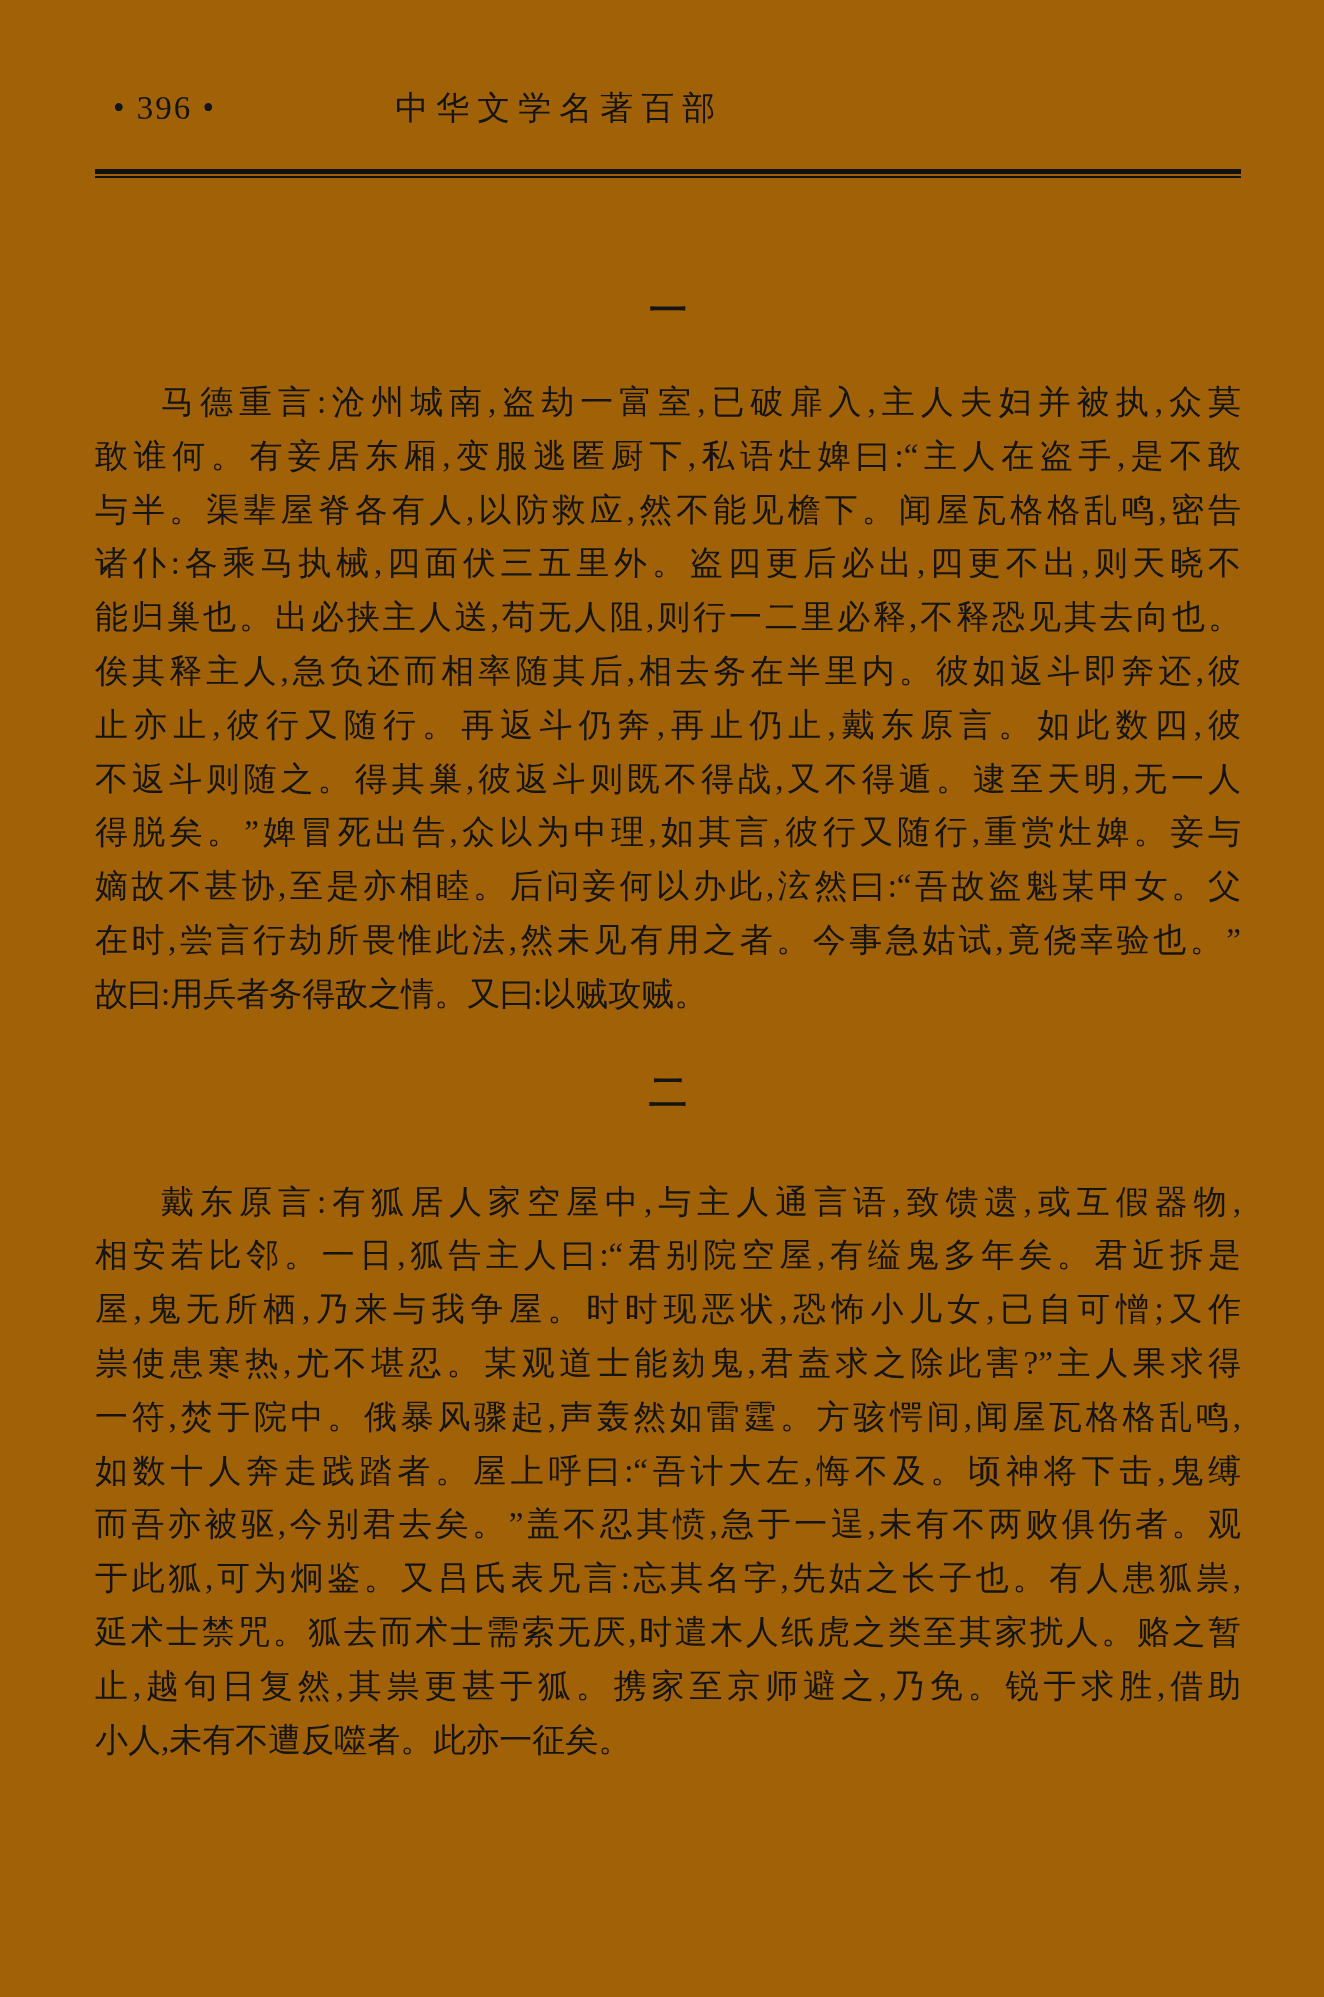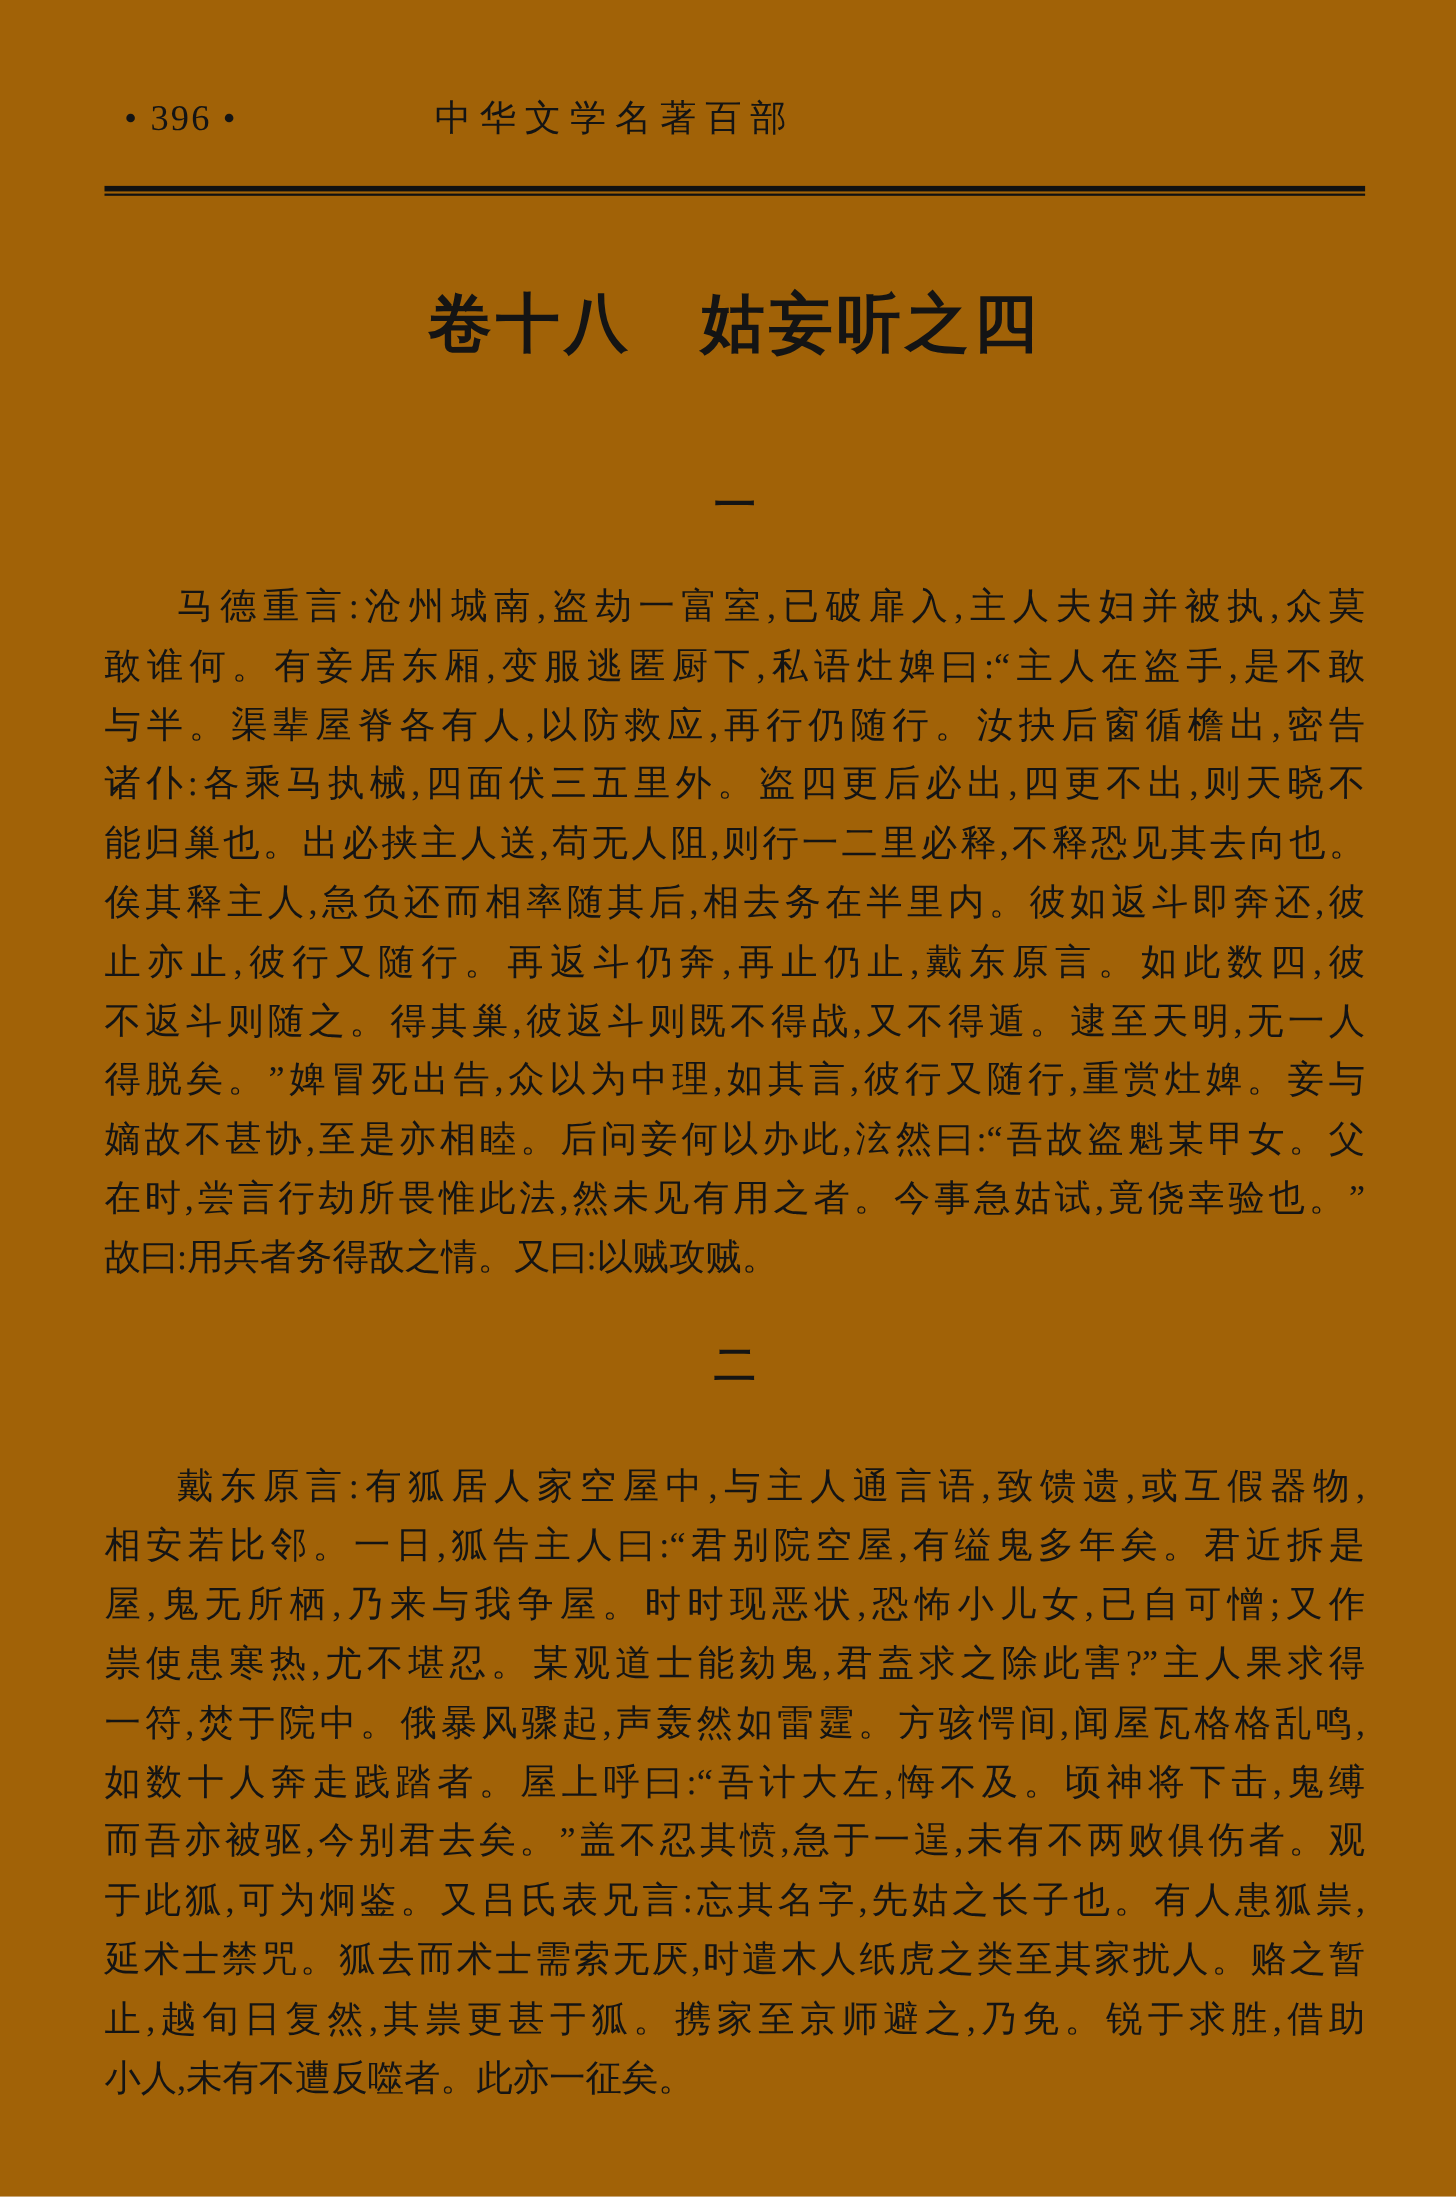--- a/index.html
+++ b/index.html
@@ -97,28 +97,27 @@
       <span class="page-num">• 396 •</span>
       <span class="series">中华文学名著百部</span>
     </div>
 
     <div class="rule">
       <div class="rule-thick"></div>
       <div class="rule-gap"></div>
       <div class="rule-thin"></div>
     </div>
 
-    <h1 class="chapter-title">卷十八　姑妄听之四</h1>
 
     <div class="section-marker marker-one">一</div>
 
     <div class="para para-one">
       <div class="line indent">马德重言:沧州城南,盗劫一富室,已破扉入,主人夫妇并被执,众莫</div>
       <div class="line">敢谁何。有妾居东厢,变服逃匿厨下,私语灶婢曰:“主人在盗手,是不敢</div>
-      <div class="line">与半。渠辈屋脊各有人,以防救应,再行仍随行。汝抉后窗循檐出,密告</div>
+      <div class="line">与半。渠辈屋脊各有人,以防救应,然不能见檐下。闻屋瓦格格乱鸣,密告</div>
       <div class="line">诸仆:各乘马执械,四面伏三五里外。盗四更后必出,四更不出,则天晓不</div>
       <div class="line">能归巢也。出必挟主人送,苟无人阻,则行一二里必释,不释恐见其去向也。</div>
       <div class="line">俟其释主人,急负还而相率随其后,相去务在半里内。彼如返斗即奔还,彼</div>
       <div class="line">止亦止,彼行又随行。再返斗仍奔,再止仍止,戴东原言。如此数四,彼</div>
       <div class="line">不返斗则随之。得其巢,彼返斗则既不得战,又不得遁。逮至天明,无一人</div>
       <div class="line">得脱矣。”婢冒死出告,众以为中理,如其言,彼行又随行,重赏灶婢。妾与</div>
       <div class="line">嫡故不甚协,至是亦相睦。后问妾何以办此,泫然曰:“吾故盗魁某甲女。父</div>
       <div class="line">在时,尝言行劫所畏惟此法,然未见有用之者。今事急姑试,竟侥幸验也。”</div>
       <div class="line last">故曰:用兵者务得敌之情。又曰:以贼攻贼。</div>
     </div>

